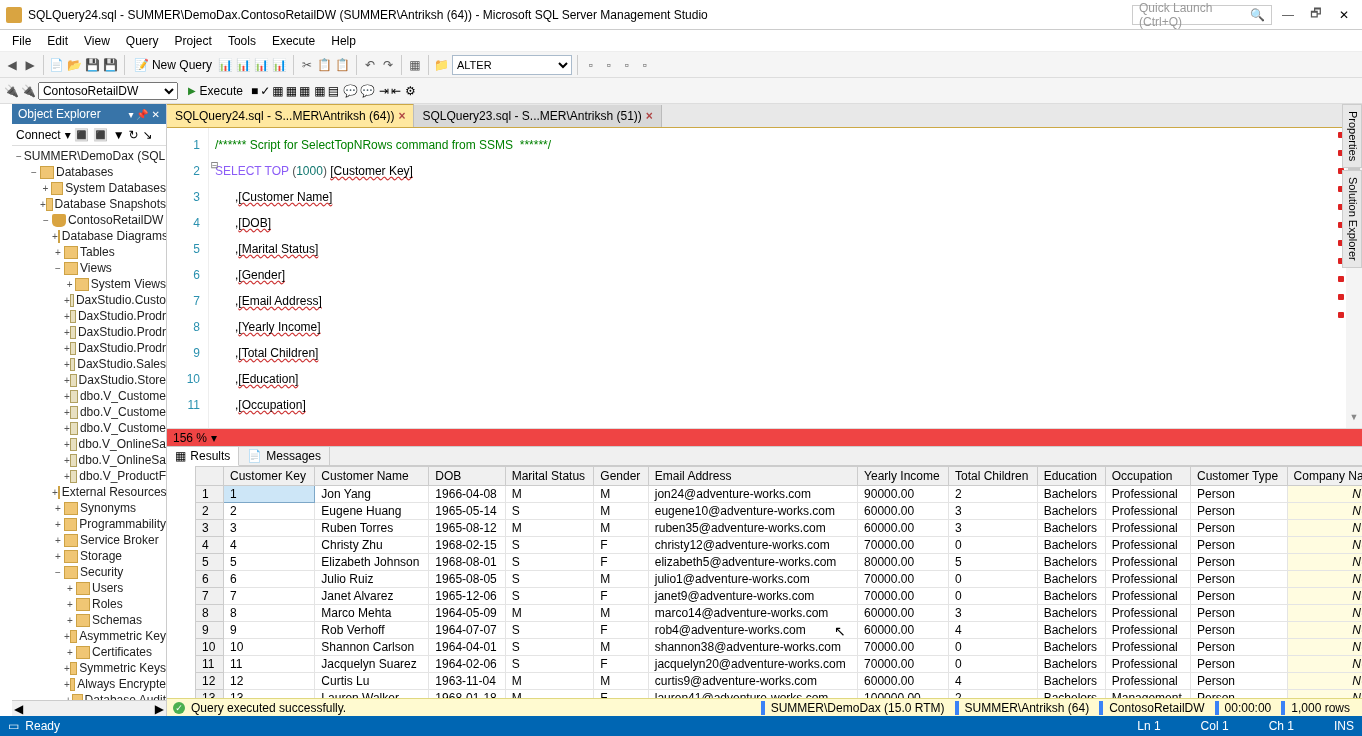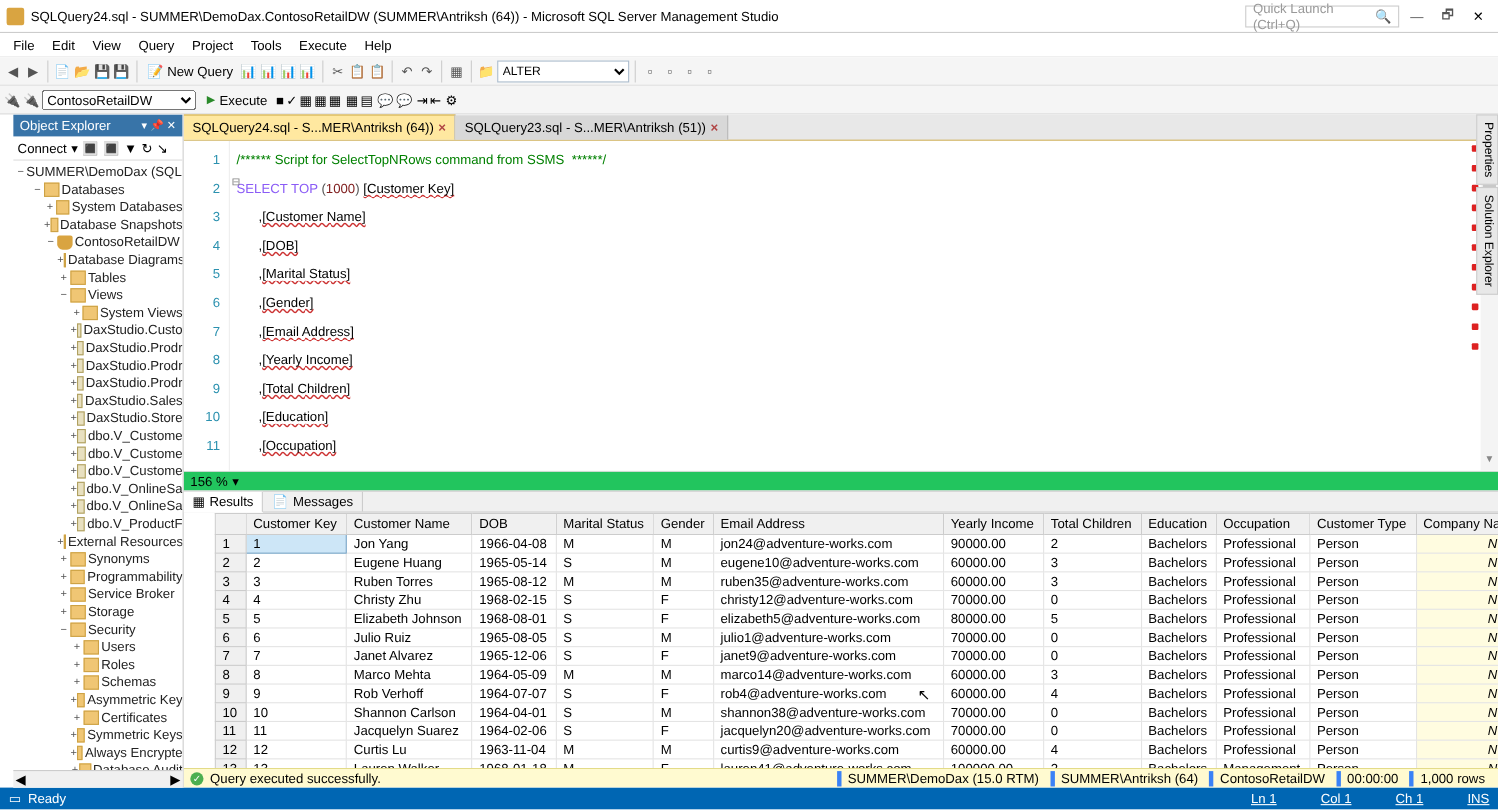--- a/index.html
+++ b/index.html
@@ -41,42 +41,42 @@
 .doc-tab { padding: 4px 8px; font-size: 11px; background: #d8d8d8; border-right: 1px solid #bbb; display: flex; align-items: center; gap: 4px; }
 .doc-tab.active { background: #ffe8a0; border-top: 2px solid #cca845; }
 .doc-tab .x { color: #b04545; font-weight: bold; }
 .editor-wrap { flex: 0 0 300px; display: flex; background: #fff; overflow: hidden; position: relative; }
 .gutter { width: 42px; background: #fff; color: #2b91af; text-align: right; padding: 4px 8px 0 0; font-family: Consolas, monospace; font-size: 18px; border-right: 1px solid #eee; }
 .gutter div { line-height: 26px; }
 .code { flex: 1; font-family: Consolas, monospace; font-size: 18px; padding: 4px 0 0 6px; line-height: 26px; white-space: pre; overflow: hidden; }
 .c-comment { color: #008000; }
 .c-keyword { color: #8b5cf6; }
 .c-paren { color: #555; }
-.c-number { color: #7f1d1d; }
+.c-number { color: #0f766e; }
 .c-col { color: #000; }
 .c-col .sq { text-decoration: underline wavy #cc3333; text-decoration-skip-ink: none; }
-.zoom-bar { height: 18px; border-top: 1px solid #ddd; background: #22c55e; padding: 0 6px; font-size: 11px; display: flex; align-items: center; }
+.zoom-bar { height: 18px; border-top: 1px solid #ddd; background: #ef4444; padding: 0 6px; font-size: 11px; display: flex; align-items: center; }
 .res-tabs { height: 20px; background: #f0f0f0; display: flex; align-items: center; border-top: 1px solid #ccc; border-bottom: 1px solid #ccc; }
 .res-tab { padding: 2px 8px; font-size: 11px; display: flex; align-items: center; gap: 4px; border-right: 1px solid #ccc; }
 .res-tab.active { background: #fff; border-bottom: 1px solid #fff; margin-bottom: -1px; }
 .grid-wrap { flex: 1; overflow: auto; background: #fff; position: relative; }
 table.grid { border-collapse: collapse; font-size: 11px; width: 100%; margin-left: 28px; }
 .grid th { background: #f0f0f0; border: 1px solid #ccc; padding: 2px 6px; text-align: left; font-weight: normal; position: sticky; top: 0; }
 .grid td { border: 1px solid #e4e4e4; padding: 1px 6px; white-space: nowrap; }
 .grid td.rownum { background: #f0f0f0; border: 1px solid #ccc; text-align: left; width: 28px; }
 .grid td.sel { background: #cde6f7; border: 1px solid #7da7c7; }
 .grid td.null { background: #fffce0; font-style: italic; text-align: right; }
 .statusbar-q { height: 18px; background: #fffad0; border-top: 1px solid #e0d880; display: flex; align-items: center; justify-content: space-between; padding: 0 6px; font-size: 11px; }
 .statusbar-q .left { display: flex; align-items: center; gap: 6px; }
 .statusbar-q .ok { width: 12px; height: 12px; background: #4caf50; border-radius: 50%; color: #fff; display: flex; align-items: center; justify-content: center; font-size: 9px; }
 .statusbar-q .right { display: flex; gap: 4px; }
 .statusbar-q .cell { padding: 0 6px; border-left: 4px solid #3b82f6; }
 .statusbar { height: 20px; background: #0066b3; color: #fff; display: flex; align-items: center; justify-content: space-between; padding: 0 8px; font-size: 11px; }
 .statusbar .left { display: flex; align-items: center; gap: 6px; }
-.statusbar .right { display: flex; gap: 40px; text-decoration: underline; }
+.statusbar .right { display: flex; gap: 40px; }
 .right-tabs { position: absolute; right: 0; top: 104px; width: 20px; display: flex; flex-direction: column; }
 .right-tab { writing-mode: vertical-rl; background: #e8e8e8; border: 1px solid #ccc; padding: 6px 2px; font-size: 11px; margin-bottom: 2px; }
 .editor-scroll { position: absolute; right: 0; top: 0; bottom: 0; width: 16px; background: #f4f4f4; }
 .editor-scroll .thumb { position: absolute; left: 2px; right: 2px; top: 16px; height: 40px; background: #c8c8c8; }
 .editor-scroll .arr { position: absolute; left: 0; right: 0; height: 16px; text-align: center; color: #888; font-size: 9px; }
 .breakdots { position: absolute; right: 18px; top: 4px; display: flex; flex-direction: column; gap: 12px; }
 .breakdots span { width: 6px; height: 6px; background: #d22; border-radius: 1px; }
 .cursor-img { position: absolute; left: 834px; top: 623px; font-size: 14px; color: #000; pointer-events: none; z-index: 100; }
 .fold { position: absolute; left: 44px; top: 30px; color: #888; font-family: Consolas,monospace; font-size: 12px; }
 </style>

